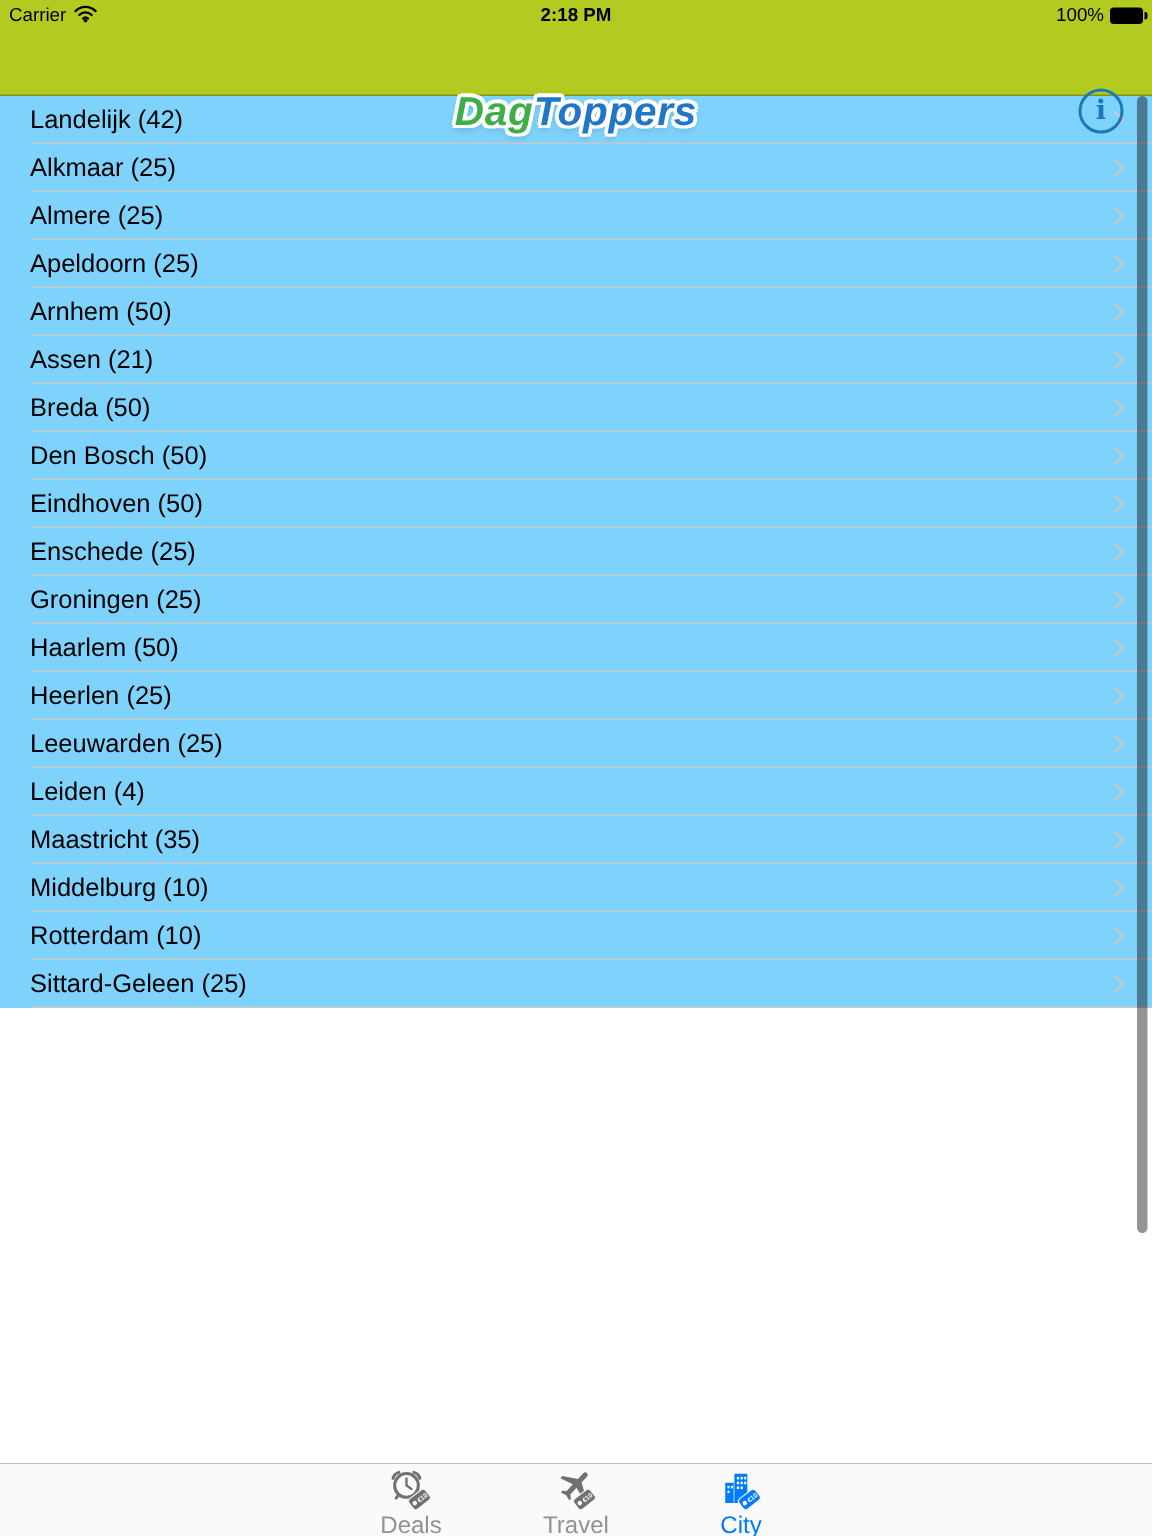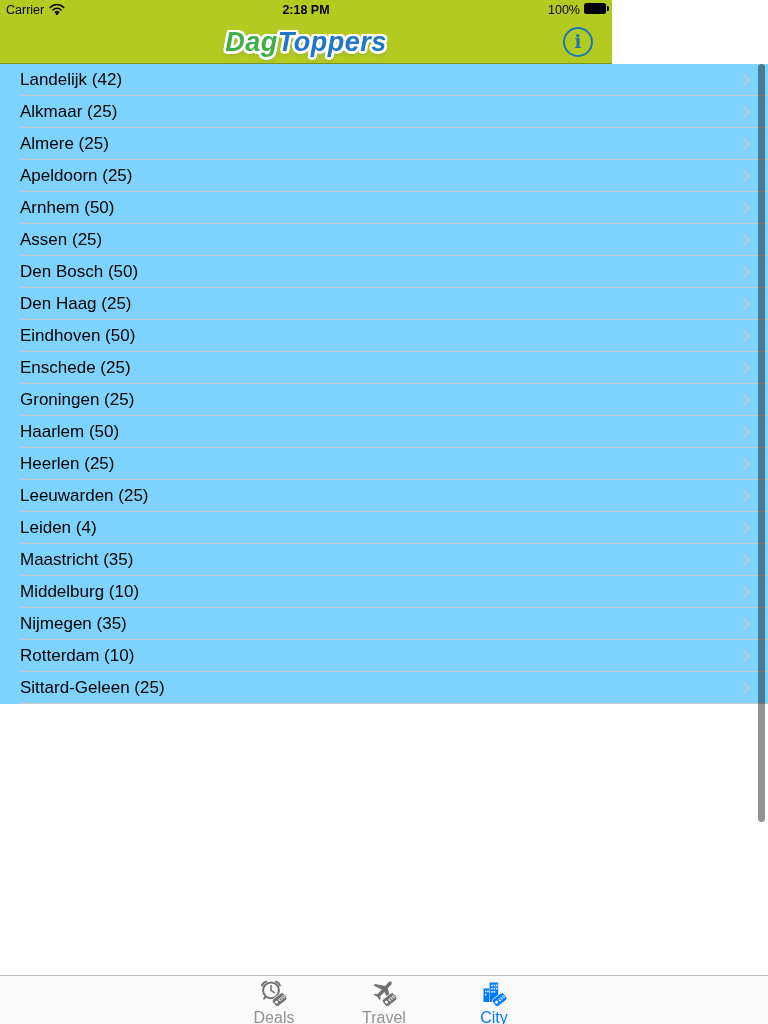--- a/index.html
+++ b/index.html
@@ -7,42 +7,42 @@
   body {
     width: 768px; height: 1024px;
     position: relative; overflow: hidden;
     background: #ffffff;
     font-family: "Liberation Sans", sans-serif;
     color: #000;
   }
 
   
   .top-chrome {
-    position: absolute; top: 0; left: 0; width: 612px; height: 64px;
+    position: absolute; top: 0; left: 0; width: 768px; height: 64px;
     background: #b3cb20; z-index: 6;
     border-bottom: 1px solid rgba(0,0,0,0.28);
   }
   .status-bar {
     height: 20px; position: relative;
     display: flex; align-items: center;
     padding: 0 6px; font-size: 12.5px; color: #000;
   }
   .sb-left { display: flex; align-items: center; gap: 5px; font-weight: 500; z-index: 2; }
   .sb-time {
     position: absolute; left: 0; right: 0; text-align: center;
     font-weight: 700; font-size: 12.5px;
   }
-  .sb-right { margin-left: auto; display: flex; align-items: flex-start; gap: 4px; font-weight: 500; z-index: 2; }
+  .sb-right { margin-left: auto; display: flex; align-items: center; gap: 4px; font-weight: 500; z-index: 2; }
   .battery { width: 22px; height: 11px; background: #000; border-radius: 2.5px; position: relative; }
   .battery::after {
     content: ""; position: absolute; right: -3px; top: 3px;
     width: 2px; height: 5px; background: #000; border-radius: 0 1.5px 1.5px 0;
   }
 
-  .nav-bar { height: 44px; position: relative; display: flex; align-items: center; justify-content: center; }
+  .nav-bar { height: 44px; position: relative; display: flex; align-items: center; justify-content: center; margin-top: 32px; }
   .logo {
     font-size: 27px; font-weight: 700; font-style: italic; letter-spacing: 0.5px;
     user-select: none; white-space: nowrap;
   }
   .logo span {
     text-shadow:
       -2px -2px 0 #fff, 0 -2.5px 0 #fff, 2px -2px 0 #fff,
       -2.5px 0 0 #fff, 2.5px 0 0 #fff,
       -2px 2px 0 #fff, 0 2.5px 0 #fff, 2px 2px 0 #fff,
       -1px -1px 0 #fff, 1px -1px 0 #fff, -1px 1px 0 #fff, 1px 1px 0 #fff,
@@ -153,32 +153,32 @@
     </div>
     <div class="row">
       <span class="row-label">Apeldoorn (25)</span>
       <span class="chevron"></span>
     </div>
     <div class="row">
       <span class="row-label">Arnhem (50)</span>
       <span class="chevron"></span>
     </div>
     <div class="row">
-      <span class="row-label">Assen (25)</span>
+      <span class="row-label">Assen (21)</span>
+      <span class="chevron"></span>
+    </div>
+    <div class="row">
+      <span class="row-label">Breda (50)</span>
       <span class="chevron"></span>
     </div>
     <div class="row">
       <span class="row-label">Den Bosch (50)</span>
       <span class="chevron"></span>
     </div>
     <div class="row">
-      <span class="row-label">Den Haag (25)</span>
-      <span class="chevron"></span>
-    </div>
-    <div class="row">
       <span class="row-label">Eindhoven (50)</span>
       <span class="chevron"></span>
     </div>
     <div class="row">
       <span class="row-label">Enschede (25)</span>
       <span class="chevron"></span>
     </div>
     <div class="row">
       <span class="row-label">Groningen (25)</span>
       <span class="chevron"></span>
@@ -198,24 +198,20 @@
     <div class="row">
       <span class="row-label">Leiden (4)</span>
       <span class="chevron"></span>
     </div>
     <div class="row">
       <span class="row-label">Maastricht (35)</span>
       <span class="chevron"></span>
     </div>
     <div class="row">
       <span class="row-label">Middelburg (10)</span>
-      <span class="chevron"></span>
-    </div>
-    <div class="row">
-      <span class="row-label">Nijmegen (35)</span>
       <span class="chevron"></span>
     </div>
     <div class="row">
       <span class="row-label">Rotterdam (10)</span>
       <span class="chevron"></span>
     </div>
     <div class="row">
       <span class="row-label">Sittard-Geleen (25)</span>
       <span class="chevron"></span>
     </div>

